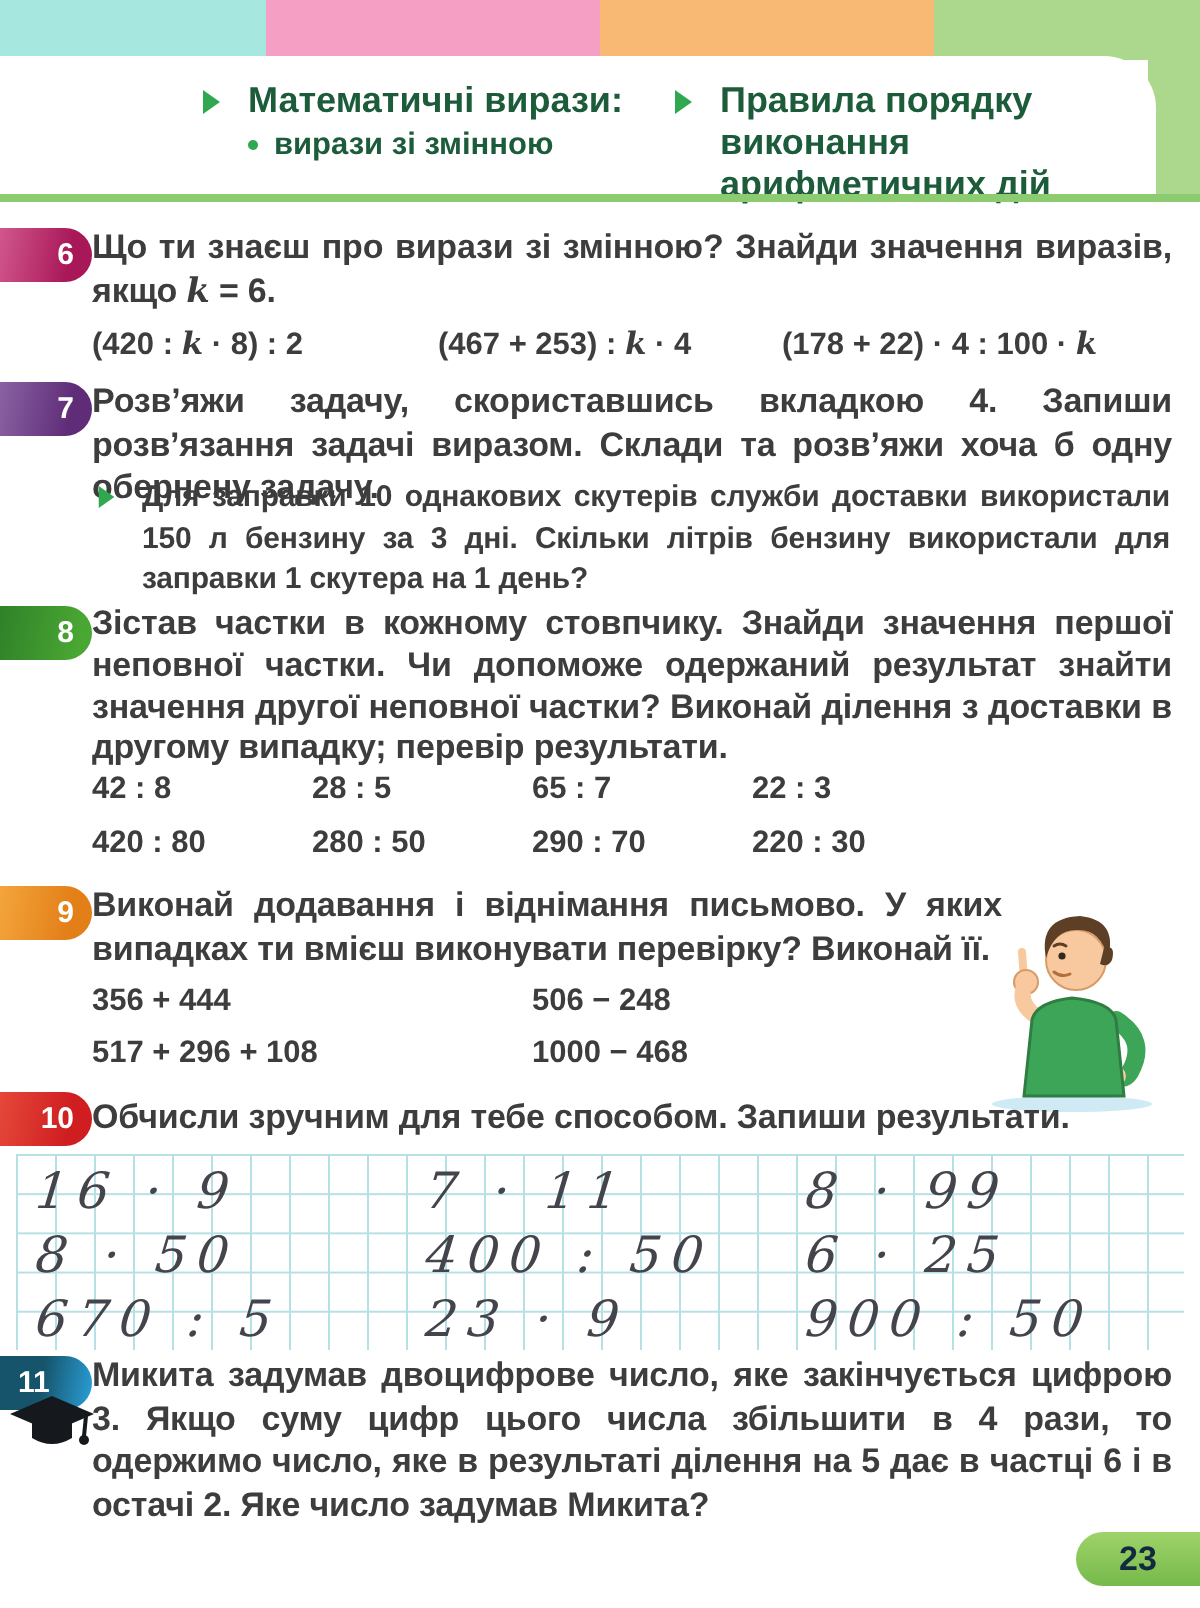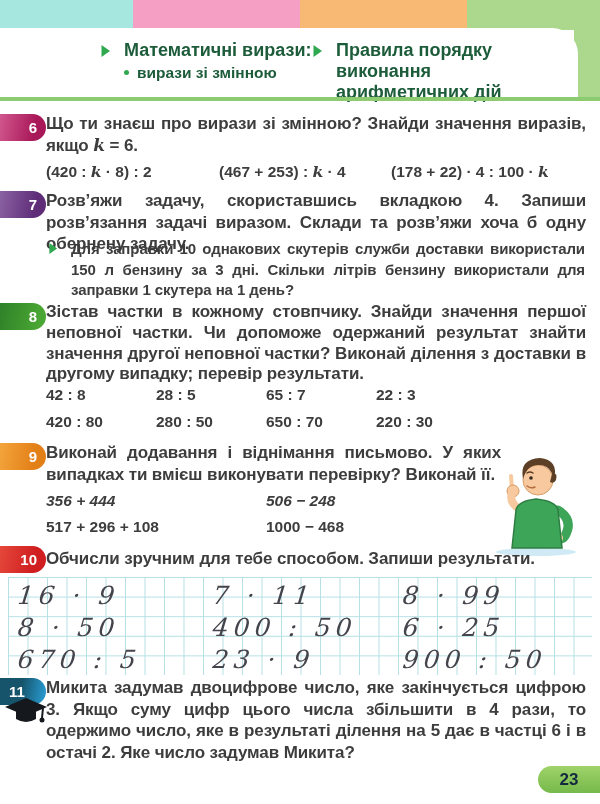--- a/index.html
+++ b/index.html
@@ -11,21 +11,21 @@
   .bar-cyan{width:133px;background:var(--bar-cyan,#a6e8df);}
   .bar-pink{width:167px;background:var(--bar-pink,#f49fc3);}
   .bar-orange{width:167px;background:var(--bar-orange,#f8b975);}
   .bar-green{flex:1;background:var(--bar-green,#abd88d);}
   .right-strip{position:absolute;top:0;right:0;width:26px;height:97px;background:var(--bar-green,#abd88d);}
   .header-card{position:absolute;top:28px;left:0;width:578px;height:69px;background:#fff;
                border-top-right-radius:26px;}
   .header-rule{position:absolute;top:97px;left:0;width:600px;height:4px;background:var(--rule-green,#8ccb6f);}
   .topic{position:absolute;top:12px;display:flex;align-items:flex-start;}
   .topic.left{left:100px;width:215px;}
-  .topic.right{left:312px;width:200px;}
+  .topic.right{left:336px;width:200px;}
   .topic-body{margin-left:12px;}
   .topic-title{font-size:18px;font-weight:700;color:var(--header-text,#1d5c3a);line-height:21px;}
   .topic-bullets{margin-top:1px;}
   .bullet-row{display:flex;align-items:center;line-height:21px;}
   .bullet-dot{width:5px;height:5px;border-radius:50%;background:var(--accent-green,#2fa84f);margin-right:8px;flex:0 0 auto;}
   .bullet-label{font-size:15.5px;font-weight:700;color:var(--header-text,#1d5c3a);}
   .chev{flex:0 0 auto;margin-top:4px;}
 
   
   .badge{position:absolute;left:0;width:46px;height:27px;border-radius:0 14px 14px 0;
@@ -139,29 +139,29 @@
   <div class="para" style="top:302px;line-height:20.8px;">Зістав частки в кожному стовпчику. Знайди значення першої неповної частки. Чи допоможе одержаний результат знайти значення другої неповної частки? Виконай ділення з доставки в другому випадку; перевір результати.</div>
   <div class="mathrow" style="top:386px;">
     <span class="c110">42 : 8</span>
     <span class="c110">28 : 5</span>
     <span class="c110">65 : 7</span>
     <span>22 : 3</span>
   </div>
   <div class="mathrow" style="top:413px;">
     <span class="c110">420 : 80</span>
     <span class="c110">280 : 50</span>
-    <span class="c110">650 : 70</span>
+    <span class="c110">290 : 70</span>
     <span>220 : 30</span>
   </div>
 
   <div class="badge b9" style="top:443px;">
       <span>9</span>
     </div>
   <div class="para" style="top:442px;width:455px;">Виконай додавання і віднімання письмово. У яких випадках ти вмієш виконувати перевірку? Виконай її.</div>
-  <div class="mathrow" style="top:492px;font-style:italic;">
+  <div class="mathrow" style="top:492px;">
     <span class="c220">356 + 444</span>
     <span>506 − 248</span>
   </div>
   <div class="mathrow" style="top:518px;">
     <span class="c220">517 + 296 + 108</span>
     <span>1000 − 468</span>
   </div>
 
   <svg class="boy" width="88" height="106" viewBox="0 0 88 106">
     <ellipse cx="44" cy="100" rx="40" ry="4" fill="#cfe9f5"></ellipse>

